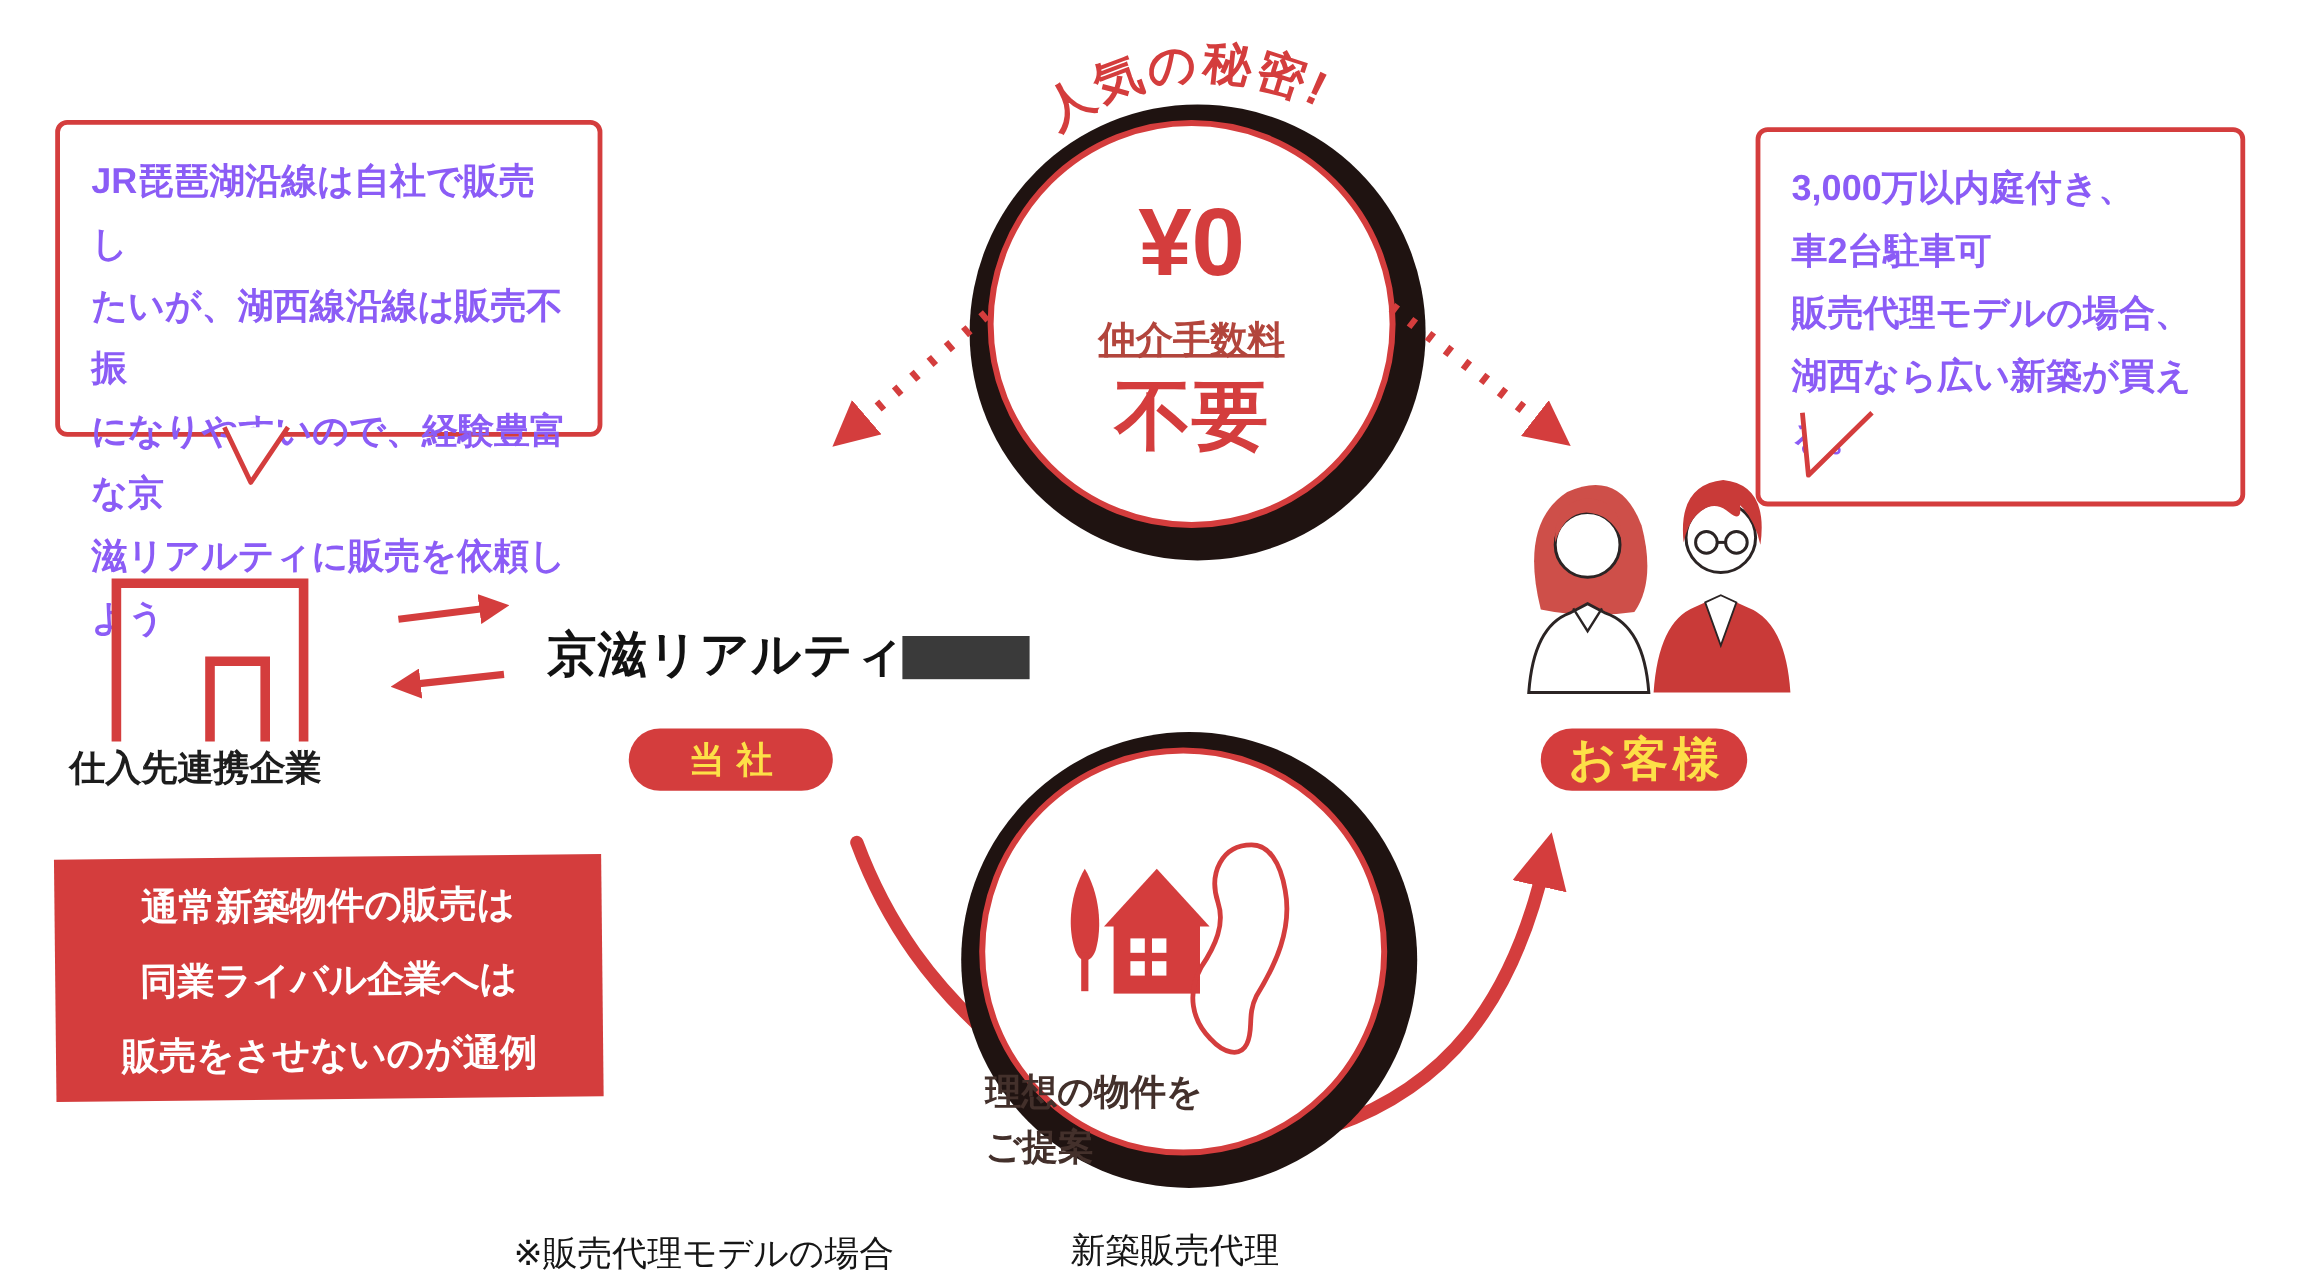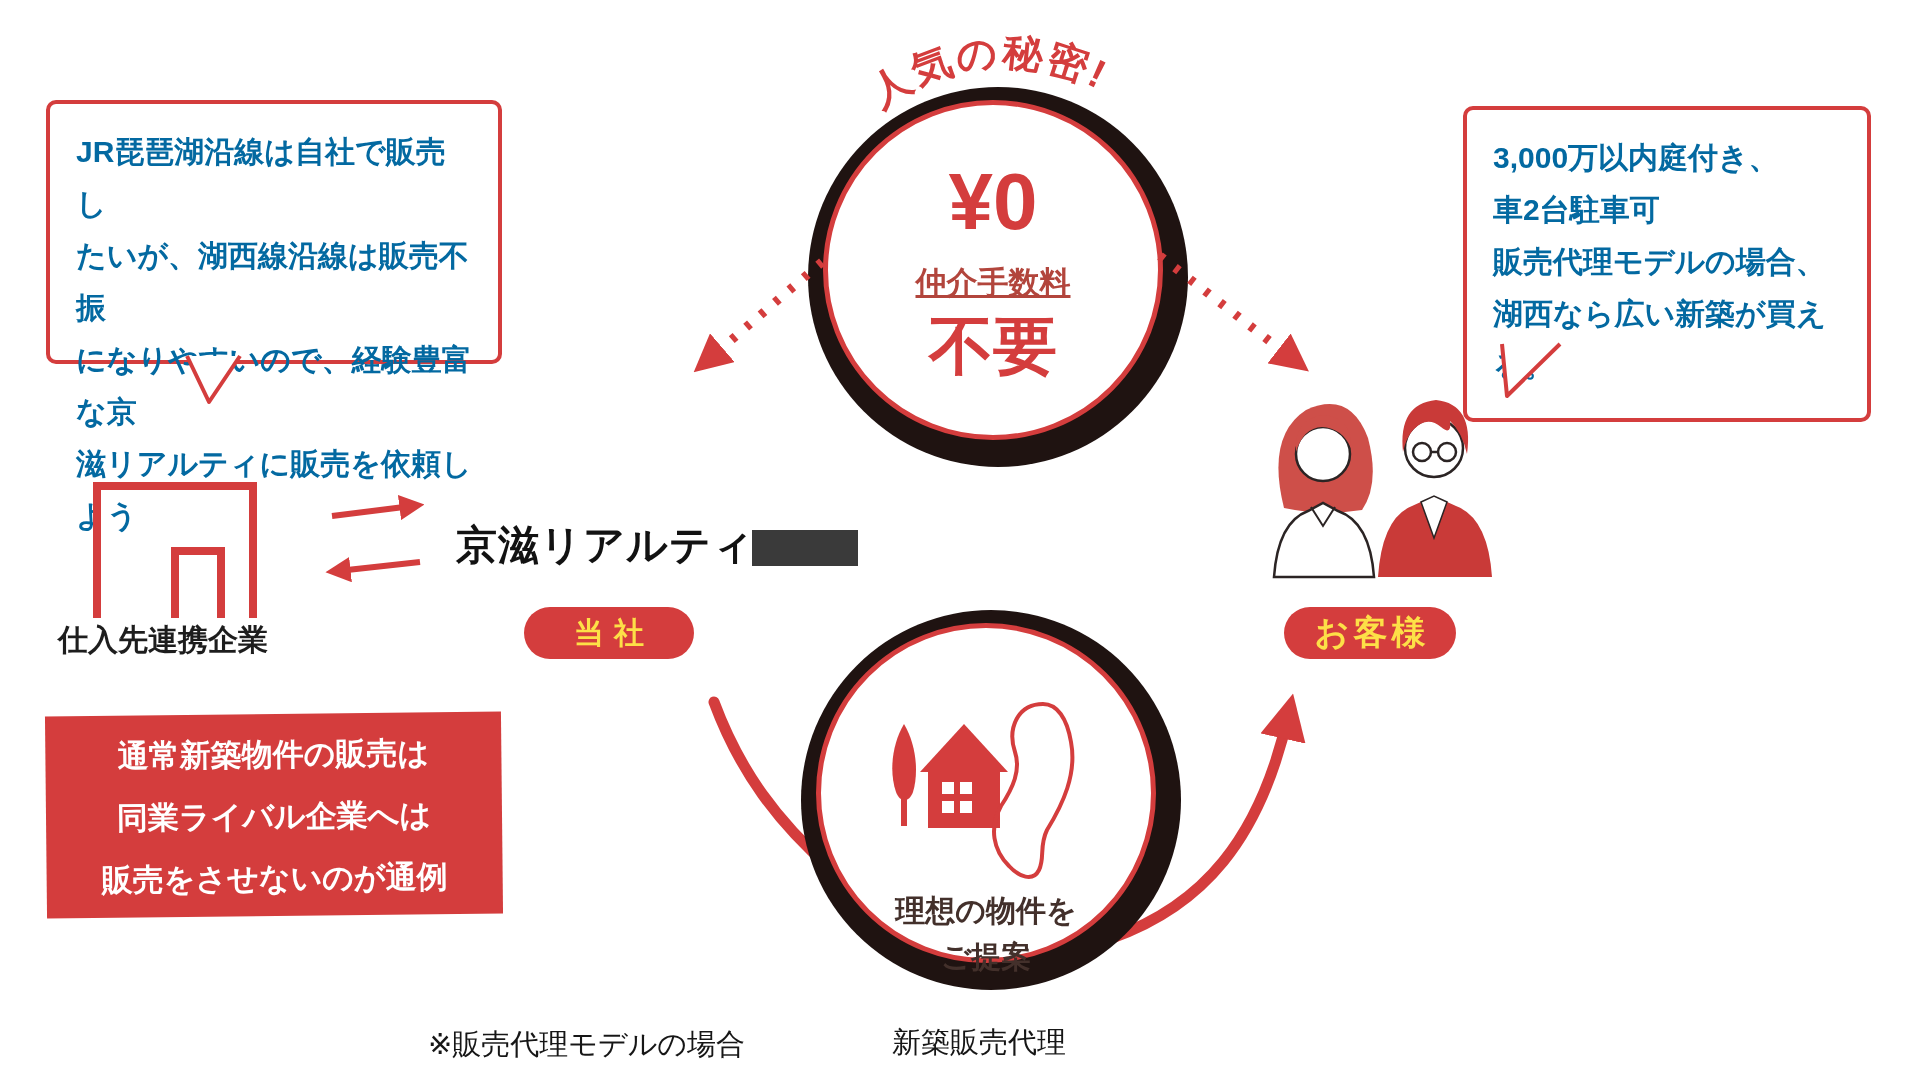--- a/index.html
+++ b/index.html
@@ -12,36 +12,36 @@
   .circle{position:absolute;width:380px;height:380px;z-index:2;}
   .ring-black{position:absolute;inset:0;border-radius:50%;background:#1f1311;}
   .circle-inner{position:absolute;inset:20px;border-radius:50%;background:#fff;
     border:5px solid #d43d3d;transform:translate(-5px,-7px);}
   .fee-circle{left:808px;top:87px;}
   .fee-content{position:absolute;inset:0;display:flex;flex-direction:column;align-items:center;justify-content:center;}
   .price{font-size:80px;font-weight:700;color:#d43d3d;line-height:1;}
   .fee-label{margin-top:20px;font-size:31px;font-weight:600;color:#b2453c;text-decoration:underline;}
   .fee-nn{margin-top:10px;font-size:64px;font-weight:700;color:#d43d3d;line-height:1;}
   .proposal-circle{left:801px;top:610px;}
-  .proposal-text{position:absolute;left:0;right:0;top:260px;text-align:center;
+  .proposal-text{position:absolute;left:0;right:0;top:260px;text-align:left;
     font-size:30px;font-weight:600;color:#43302b;line-height:46px;}
 
   .bubble{position:absolute;z-index:2;background:#fff;border:4px solid #d43d3d;border-radius:10px;
-    box-sizing:border-box;font-size:30px;font-weight:600;color:#0369a1;line-height:52px;padding:22px 26px;}
+    box-sizing:border-box;font-size:30px;font-weight:600;color:#8b5cf6;line-height:52px;padding:22px 26px;}
   .left-bubble{left:46px;top:100px;width:456px;height:264px;}
   .right-bubble{left:1463px;top:106px;width:408px;height:316px;}
 
   .supplier-label{position:absolute;left:58px;top:620px;z-index:2;font-size:30px;font-weight:600;color:#1d1d1d;}
   .company-name{position:absolute;left:456px;top:518px;z-index:2;font-size:41px;font-weight:700;color:#121212;letter-spacing:1px;}
   .logo-block{position:absolute;left:752px;top:530px;width:106px;height:36px;background:#3a3a3a;z-index:2;}
 
   .pill{position:absolute;z-index:2;display:flex;align-items:center;justify-content:center;
     background:#d43d3d;color:#fde047;border-radius:999px;font-weight:700;}
   .company-pill{left:524px;top:607px;width:170px;height:52px;font-size:30px;letter-spacing:10px;text-indent:10px;}
-  .customer-pill{left:1284px;top:607px;width:172px;height:52px;font-size:34px;letter-spacing:4px;text-indent:4px;}
+  .customer-pill{left:1284px;top:607px;width:172px;height:52px;font-size:39px;letter-spacing:4px;text-indent:4px;}
 
   .note-box{position:absolute;left:46px;top:714px;width:456px;height:202px;z-index:2;background:#d43d3d;
     color:#fff;text-align:center;font-size:31px;font-weight:600;line-height:62px;padding-top:10px;
     box-sizing:border-box;transform:rotate(-0.6deg);}
 
   .footnote{position:absolute;z-index:2;font-size:29px;font-weight:500;color:#161616;margin-top:13px;}
   .footnote.model{left:428px;top:1012px;}
   .footnote.agency{left:892px;top:1010px;}
 </style>
 </head>

